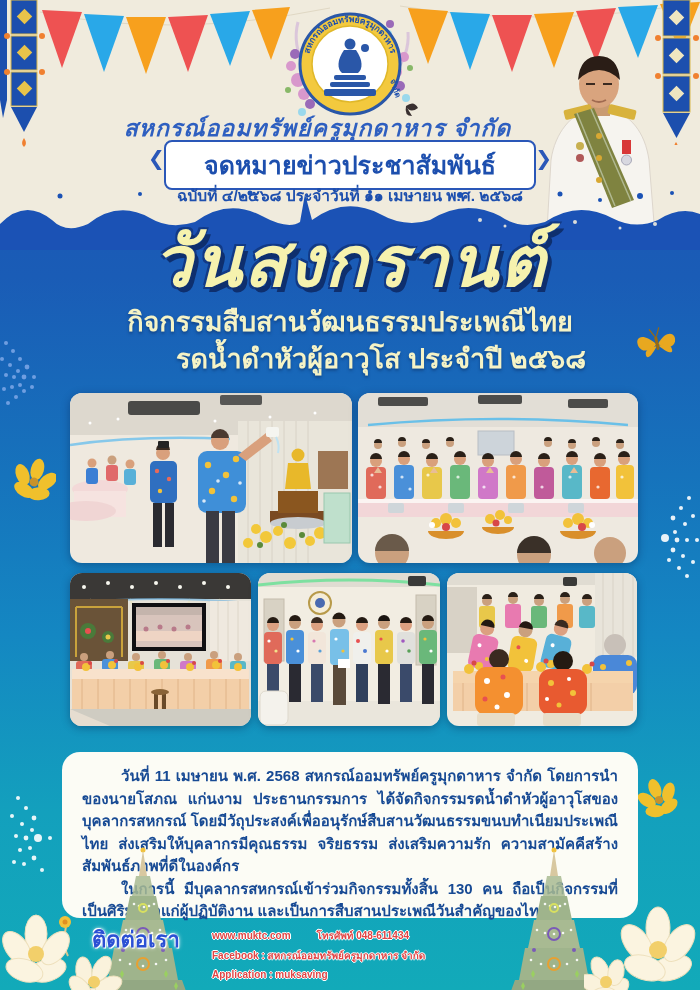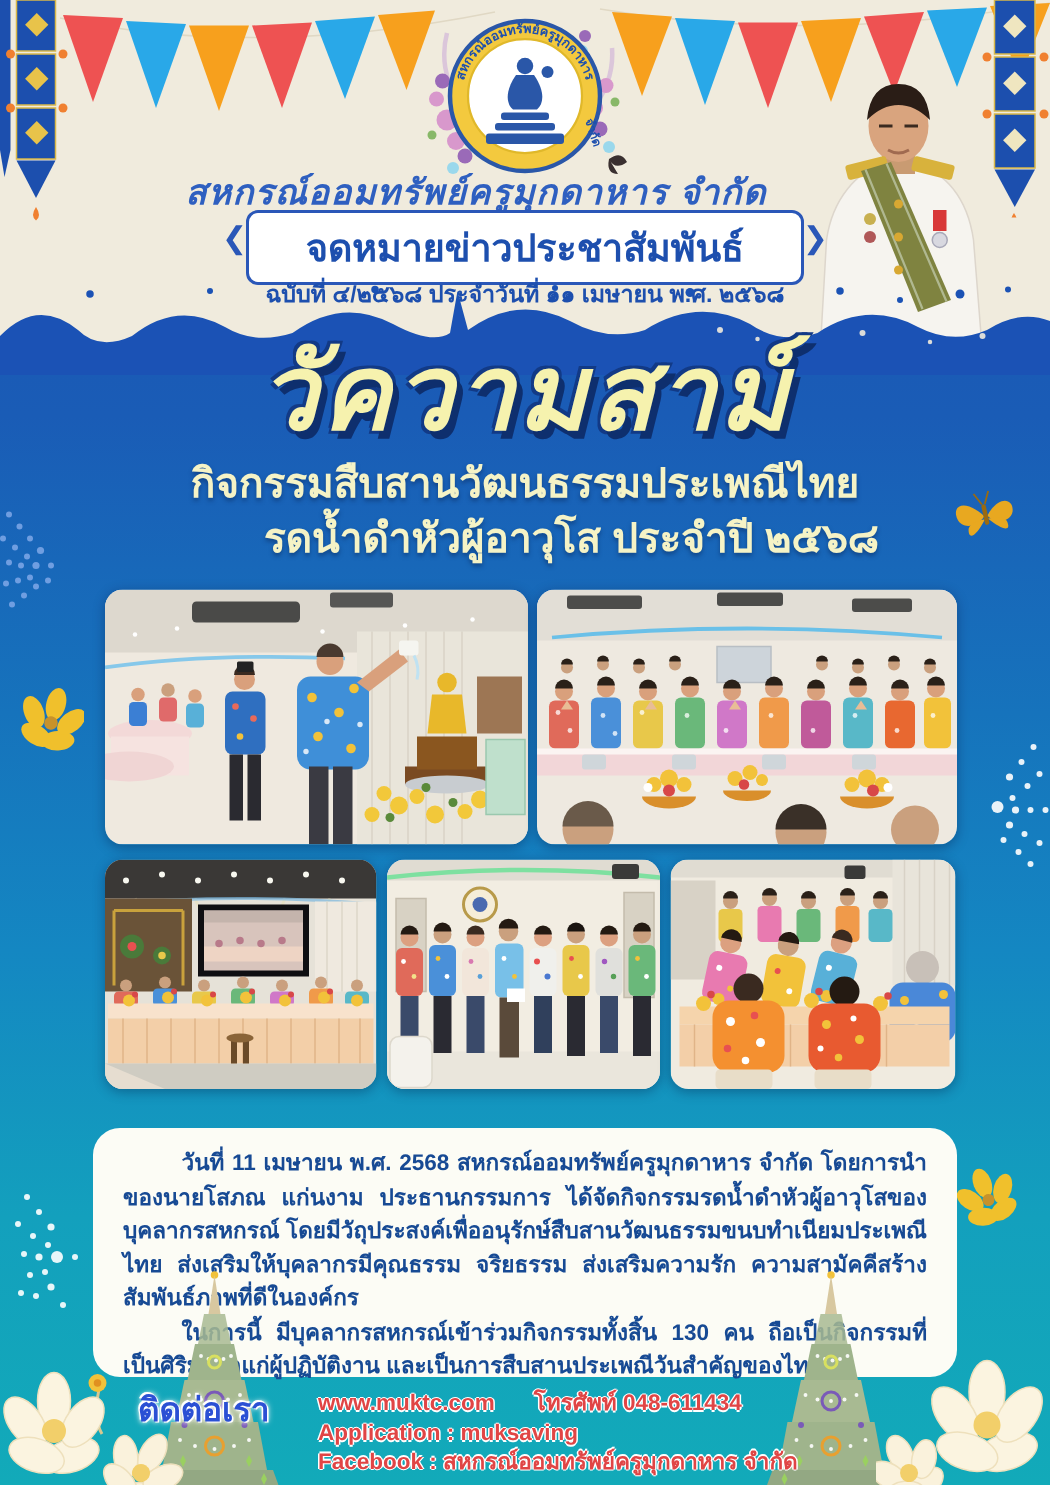--- a/index.html
+++ b/index.html
@@ -67,21 +67,21 @@
   
   .pagoda{position:absolute;z-index:7;}
   .plumeria{position:absolute;z-index:8;}
   .contact-label{
     position:absolute;left:92px;top:922px;z-index:9;font-size:22px;font-weight:bold;color:#2b50d4;
     text-shadow:0 0 3px #fff,0 0 5px #fff,1px 1px 0 #fff,-1px -1px 0 #fff;
   }
   .contact-lines{position:absolute;left:212px;top:926px;z-index:9;}
   .contact-lines .row{display:flex;gap:26px;}
   .contact-lines span{
-    display:block;font-size:15px;font-weight:bold;color:#e04545;line-height:19.5px;
+    display:block;font-size:10px;font-weight:bold;color:#e04545;line-height:19.5px;
     text-shadow:1px 0 0 #fff,-1px 0 0 #fff,0 1px 0 #fff,0 -1px 0 #fff;
   }
 </style>
 </head>
 <body>
 
 <div class="poster">
 
   <div class="header-bg"></div>
 
@@ -241,21 +241,21 @@
     </g>
     <g fill="#f0ebdd" opacity=".9">
       <circle cx="480" cy="30" r="2"></circle>
         <circle cx="505" cy="36" r="1.5"></circle>
         <circle cx="575" cy="32" r="2"></circle>
       <circle cx="620" cy="38" r="1.5"></circle>
         <circle cx="655" cy="34" r="2"></circle>
     </g>
   </svg>
 
-  <div class="hero-title">วัความสาม์</div>
+  <div class="hero-title">วันสงกรานต์</div>
   <div class="hero-sub1">กิจกรรมสืบสานวัฒนธรรมประเพณีไทย</div>
   <div class="hero-sub2">รดน้ำดำหัวผู้อาวุโส ประจำปี ๒๕๖๘</div>
 
   <div class="photo p1">
     <svg width="282" height="170" viewBox="0 0 282 170">
       <rect width="282" height="170" fill="#efe9df"></rect>
       <rect width="282" height="42" fill="#ddd8ce"></rect>
       <rect x="58" y="8" width="72" height="14" rx="3" fill="#4a4a48"></rect>
       <rect x="150" y="2" width="42" height="10" rx="2" fill="#565654"></rect>
       <g fill="#ffffff">
@@ -983,17 +983,17 @@
       <circle cx="0" cy="0" r="6" fill="#f2cf6a"></circle>
     </g>
   </svg>
 
   <div class="contact-label">ติดต่อเรา</div>
   <div class="contact-lines">
     <div class="row">
       <span>www.muktc.com</span>
       <span>โทรศัพท์ 048-611434</span>
     </div>
+    <span>Facebook : สหกรณ์ออมทรัพย์ครูมุกดาหาร จำกัด</span>
     <span>Application : muksaving</span>
-    <span>Facebook : สหกรณ์ออมทรัพย์ครูมุกดาหาร จำกัด</span>
   </div>
 
 </div>
 
 </body></html>

